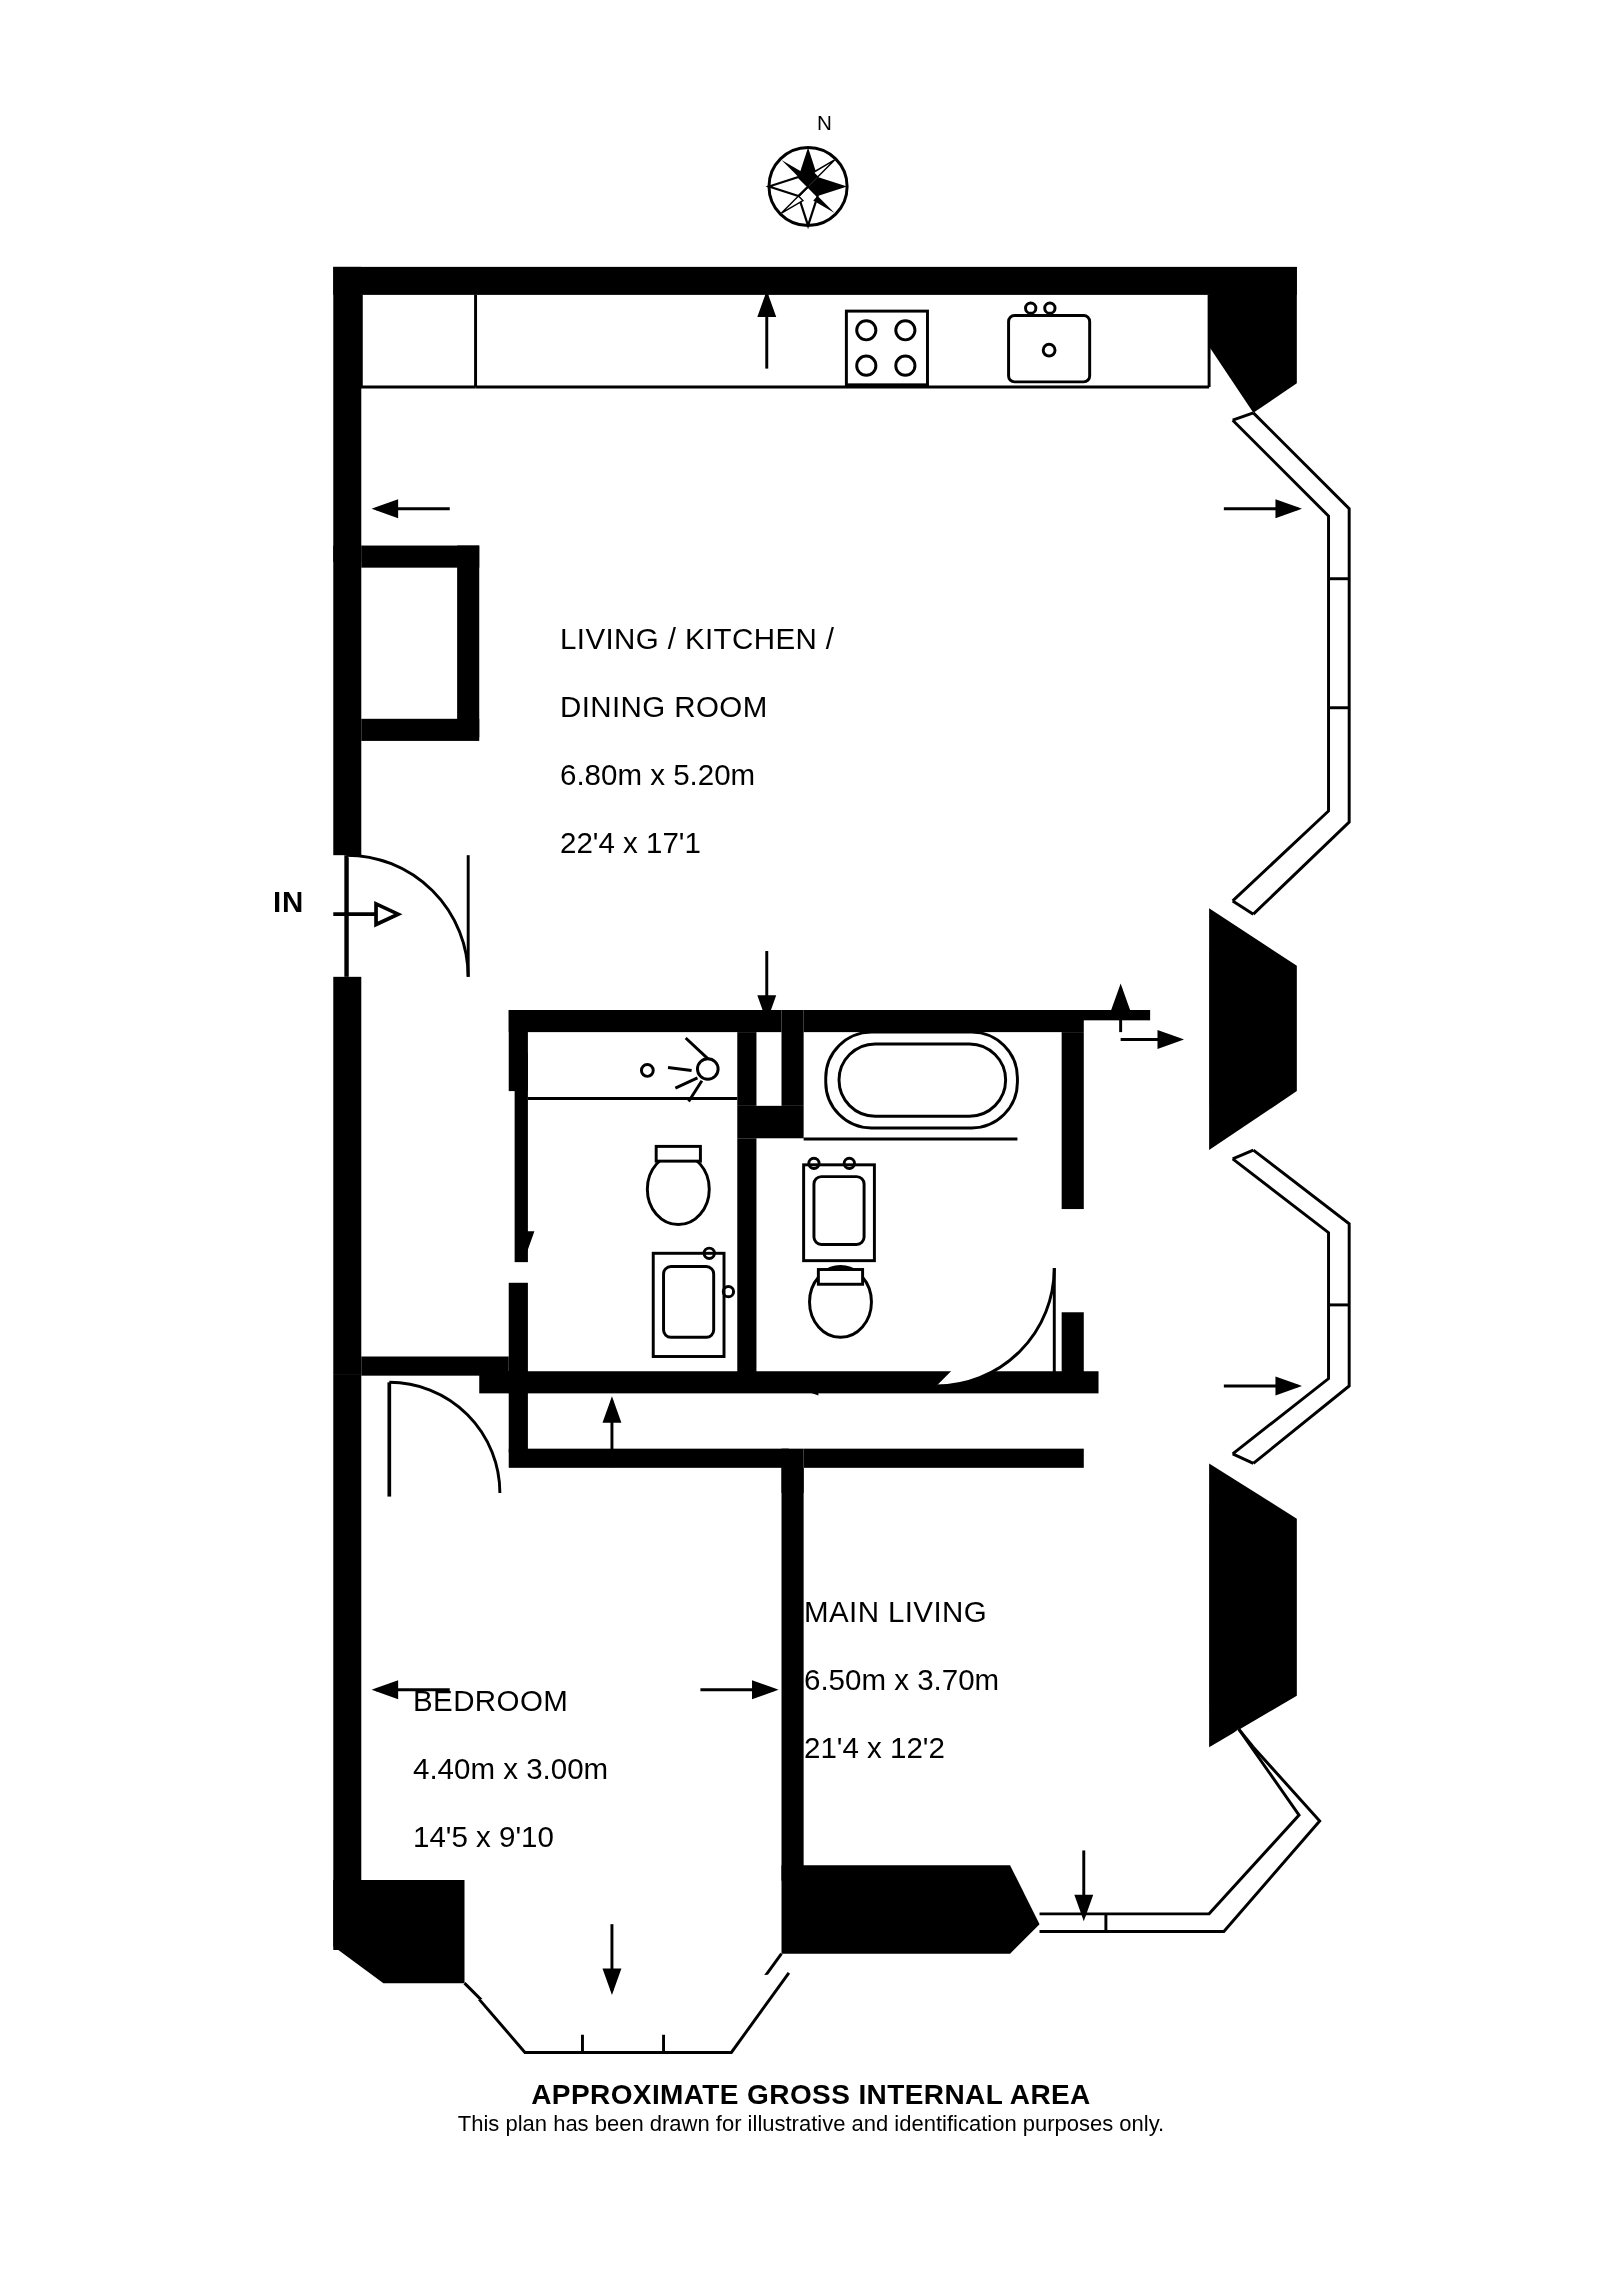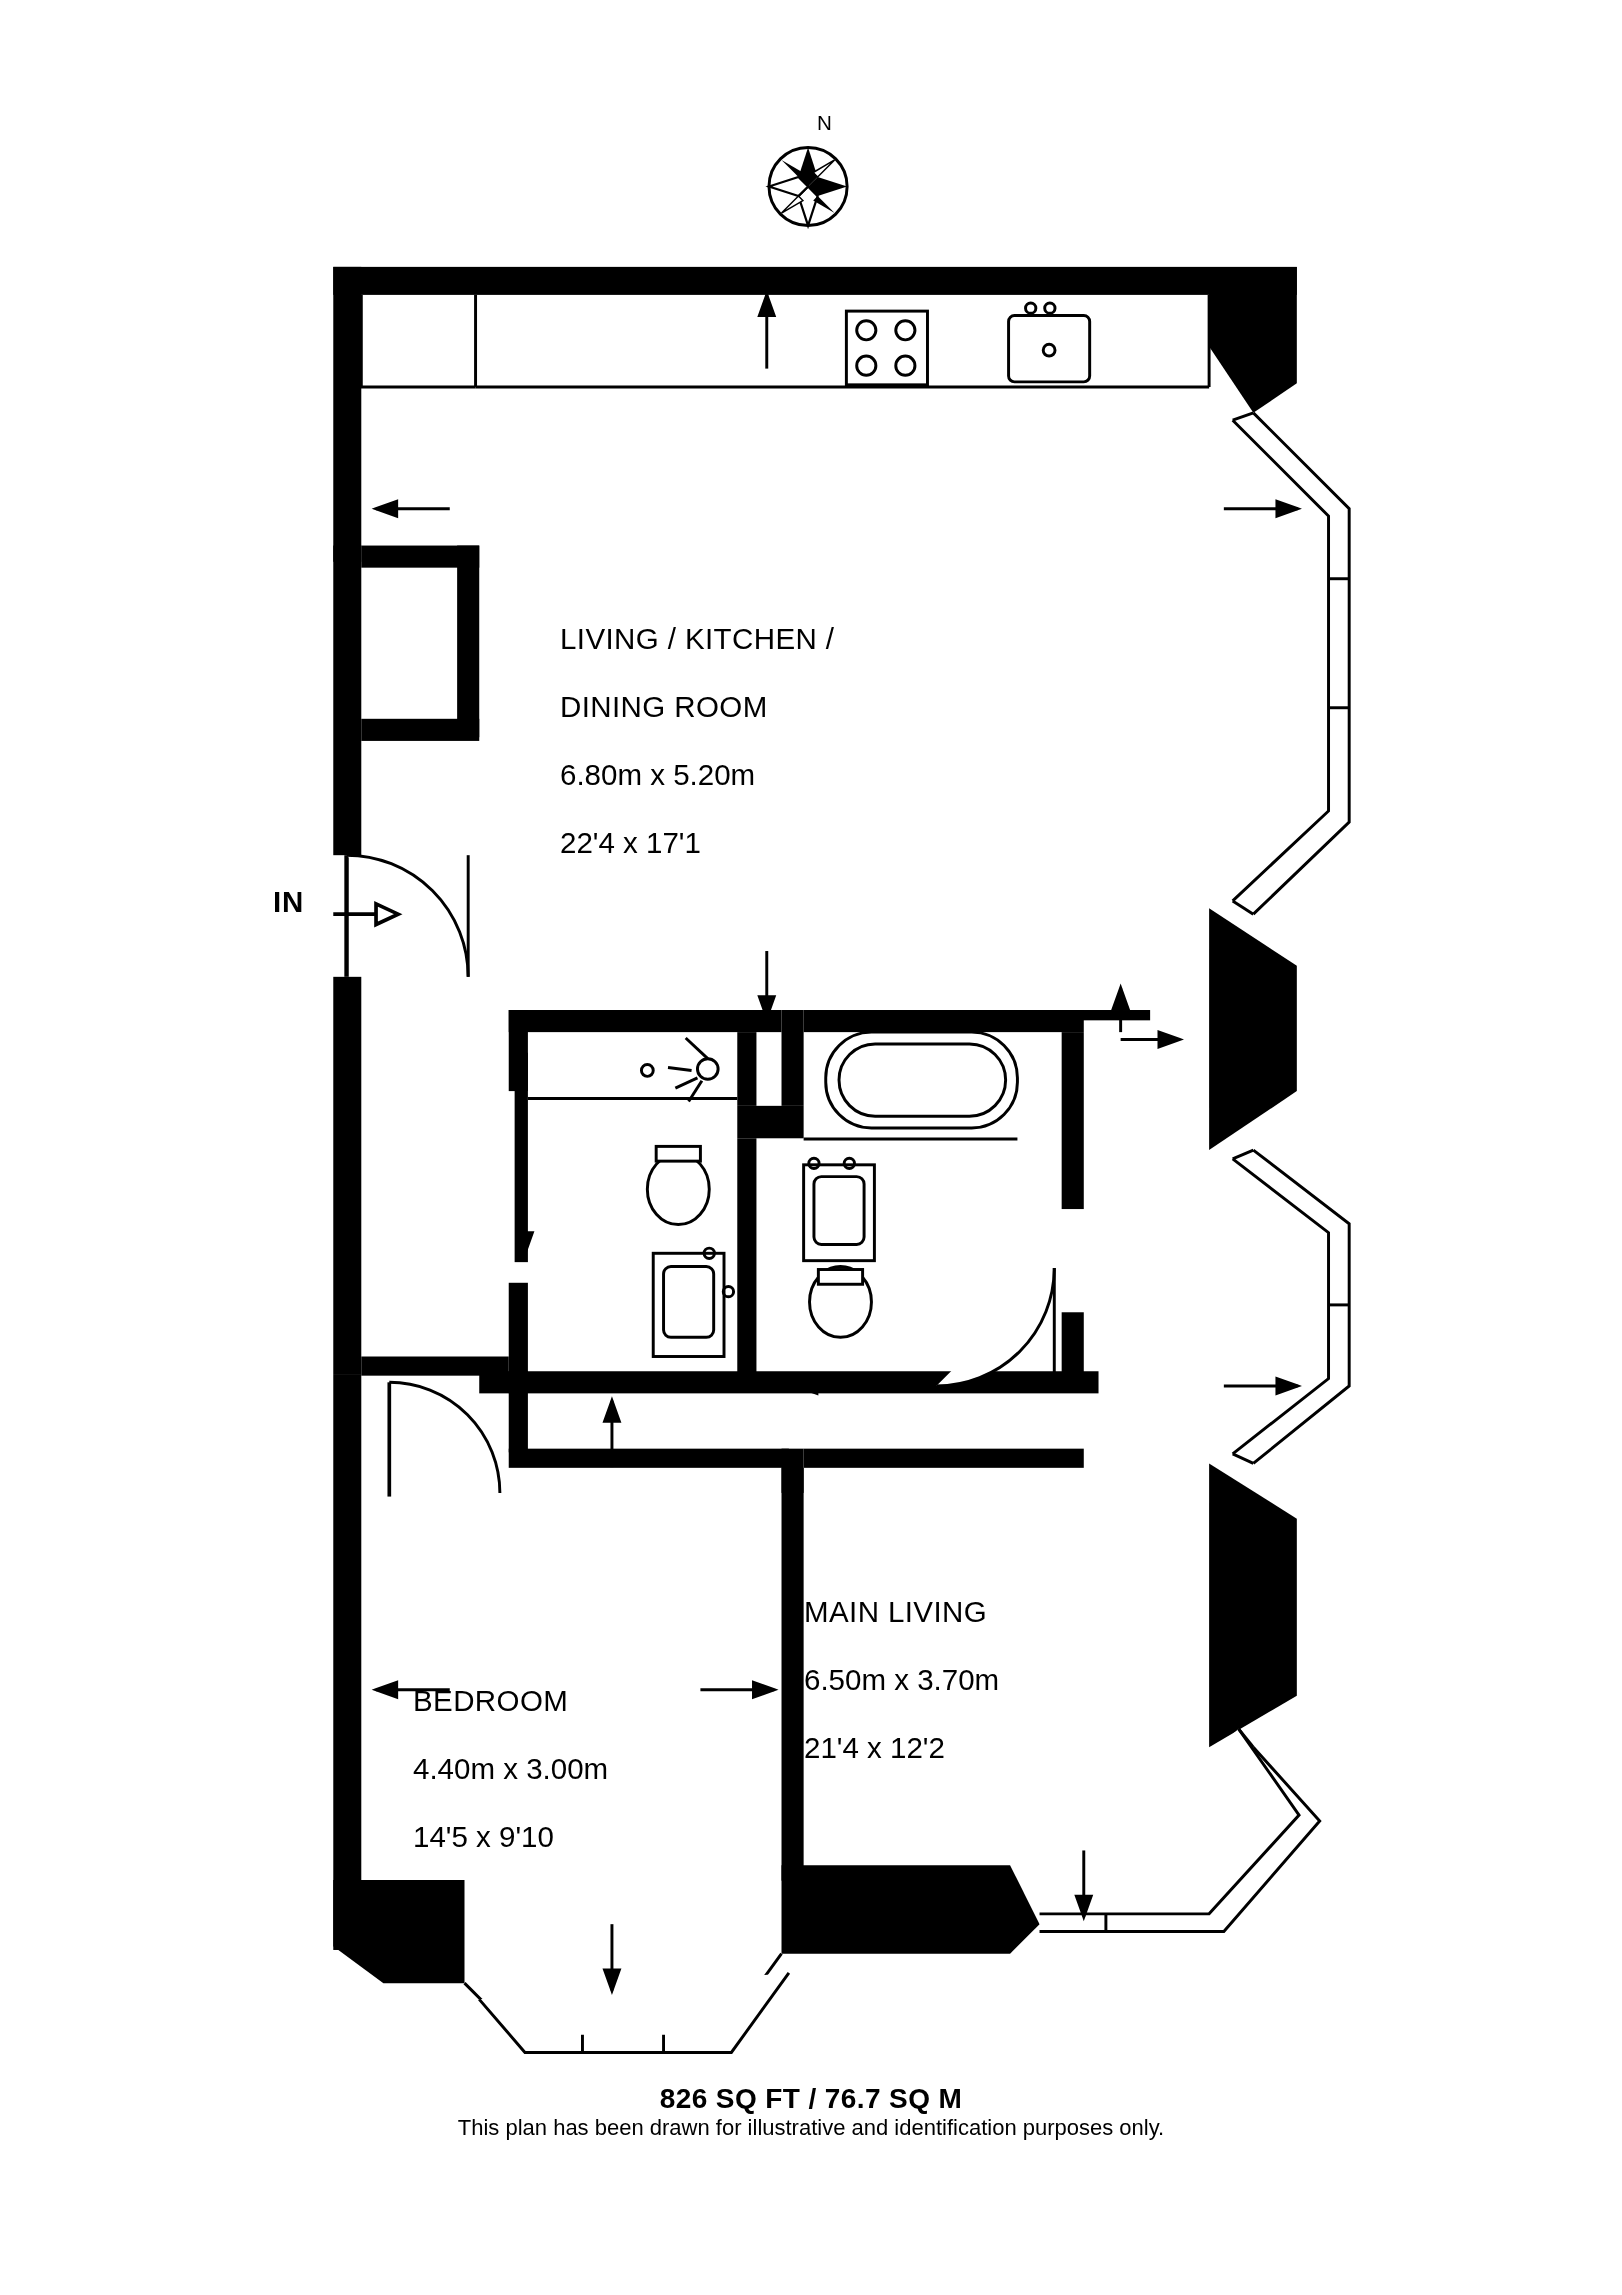--- a/index.html
+++ b/index.html
@@ -332,18 +332,18 @@
     <div class="room-dim">21'4 x 12'2</div>
   </div>
 
   <div class="label-block" style="left:413px; top:1652px; width:324px;">
     <div class="room-name">BEDROOM</div>
     <div class="room-dim">4.40m x 3.00m</div>
     <div class="room-dim">14'5 x 9'10</div>
   </div>
 
   <div class="footer" style="top:2079px;">
-    <div class="footer-area-value">826 SQ FT / 76.7 SQ M</div>
+    <div class="footer-area-title">APPROXIMATE GROSS INTERNAL AREA</div>
     <div class="footer-disclaimer">This plan has been drawn for illustrative and identification purposes only.</div>
   </div>
 
 </div>
 
 
 </body></html>

